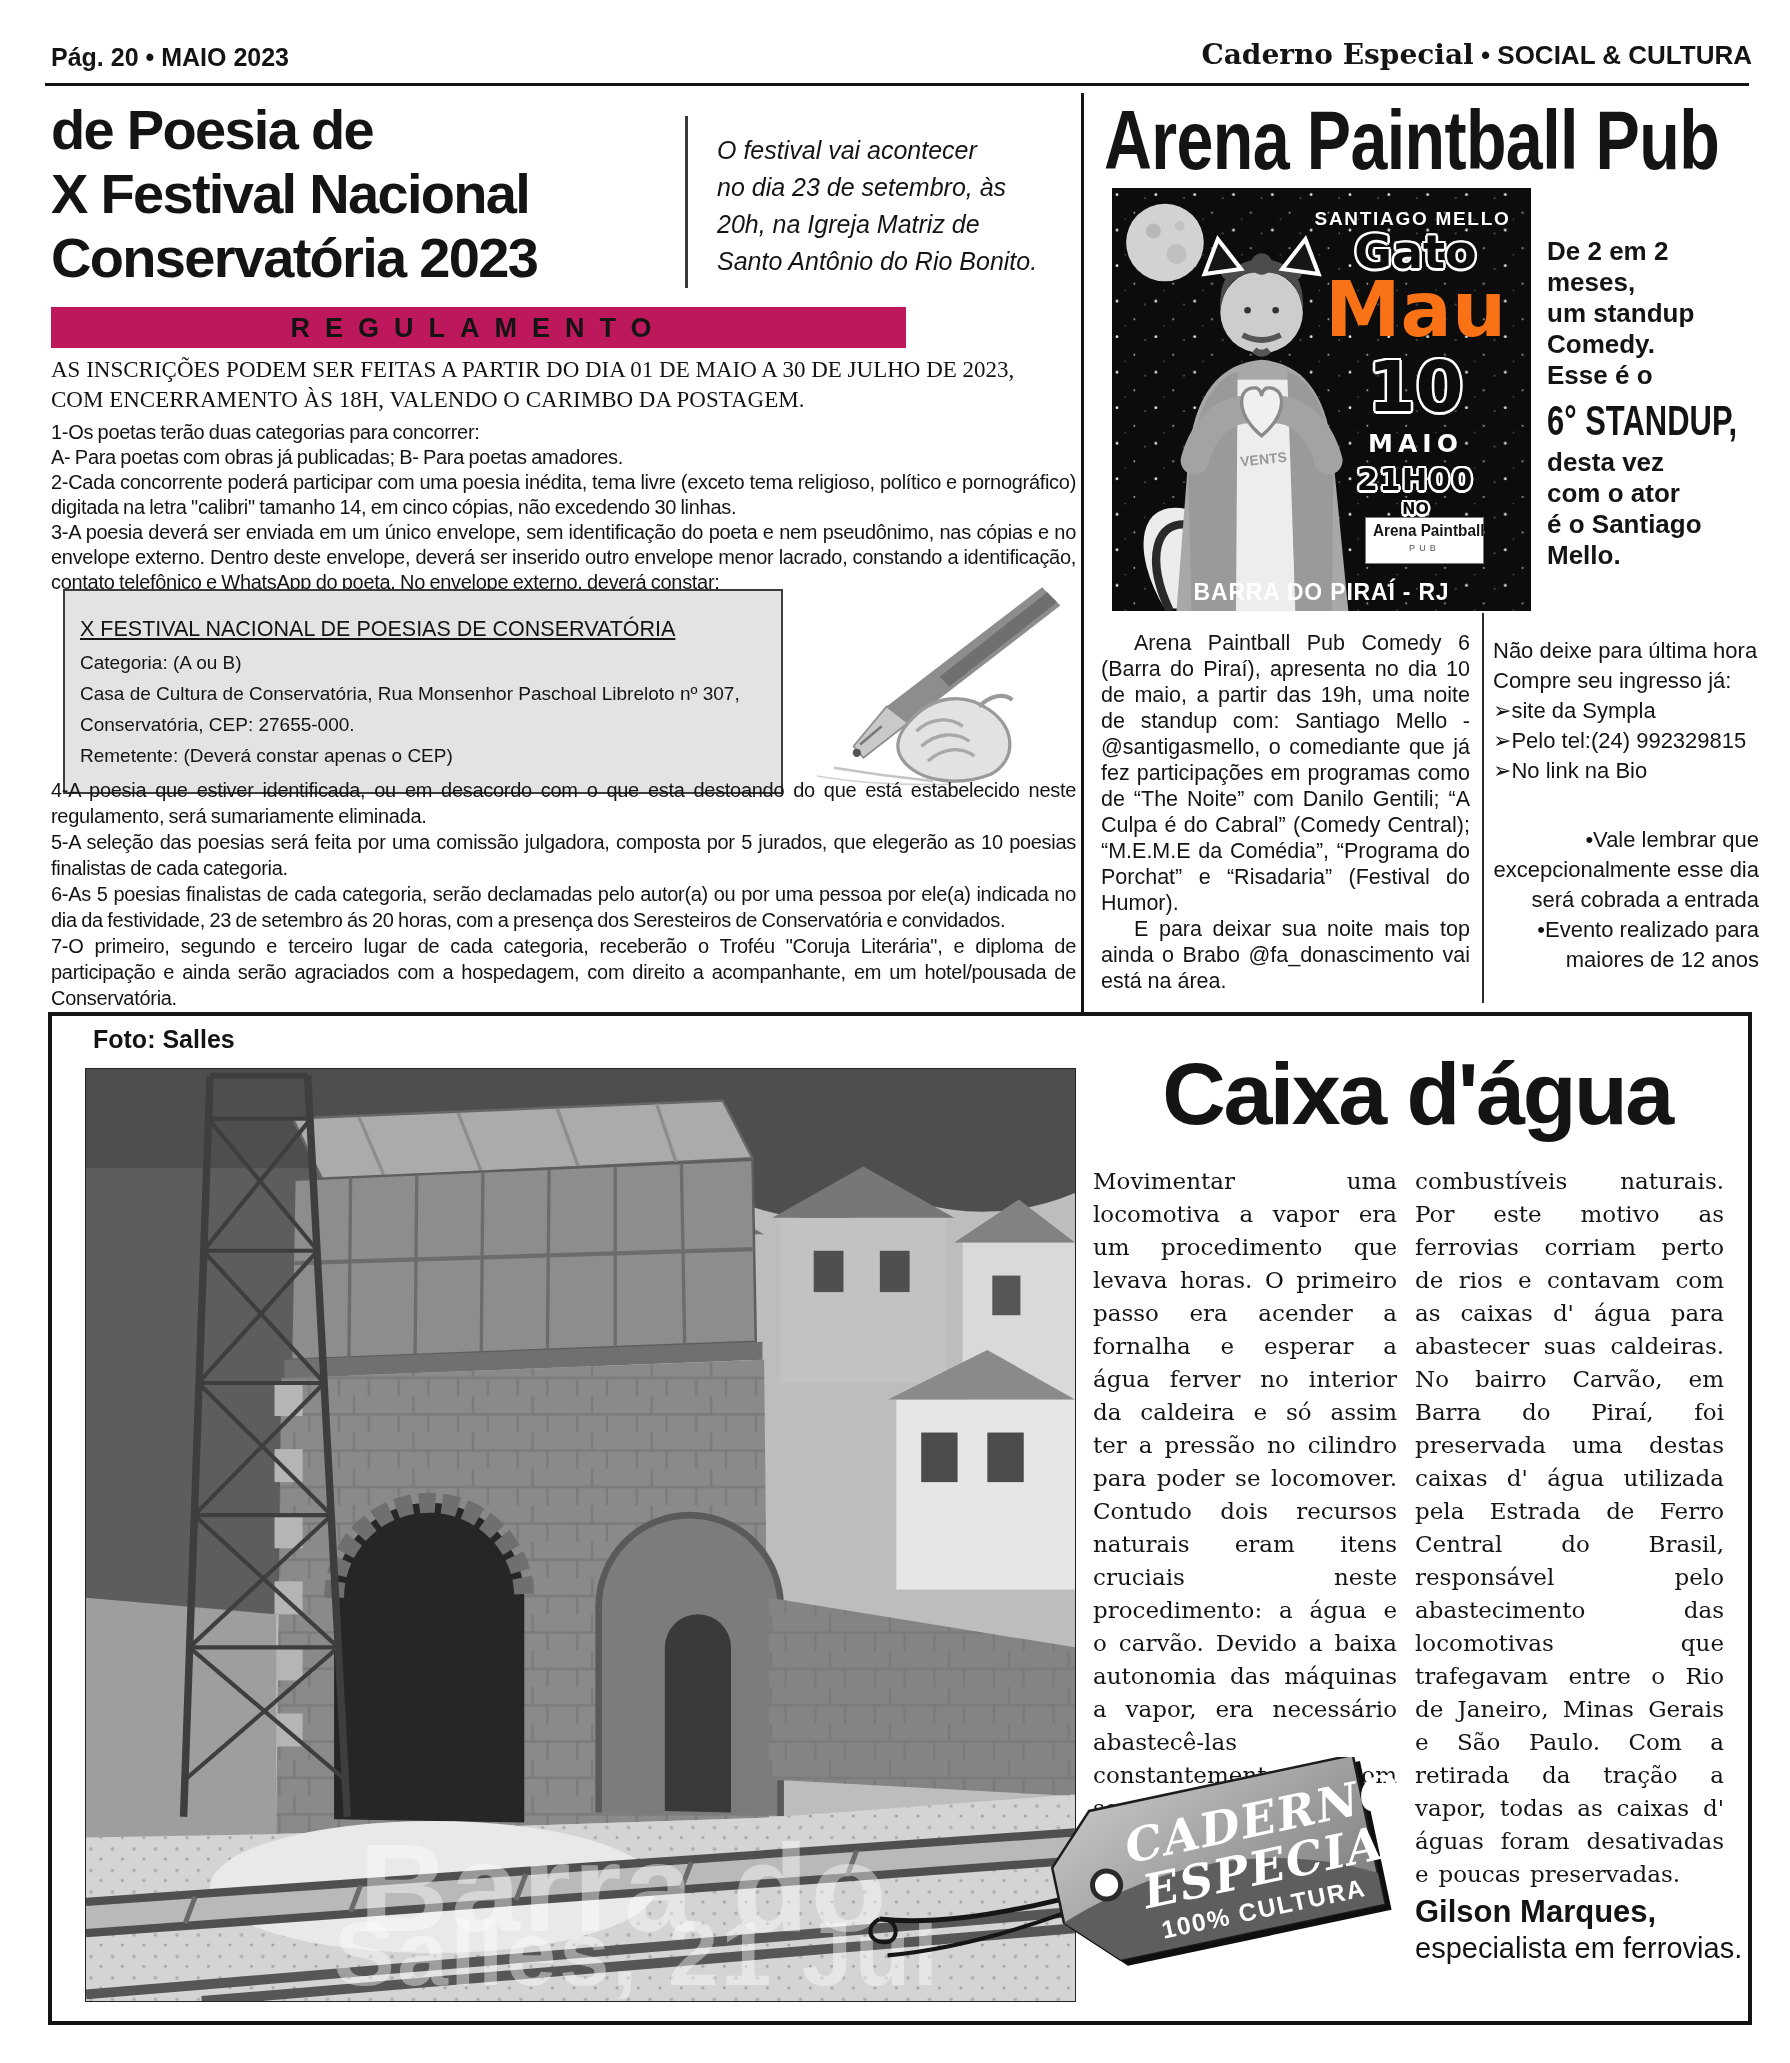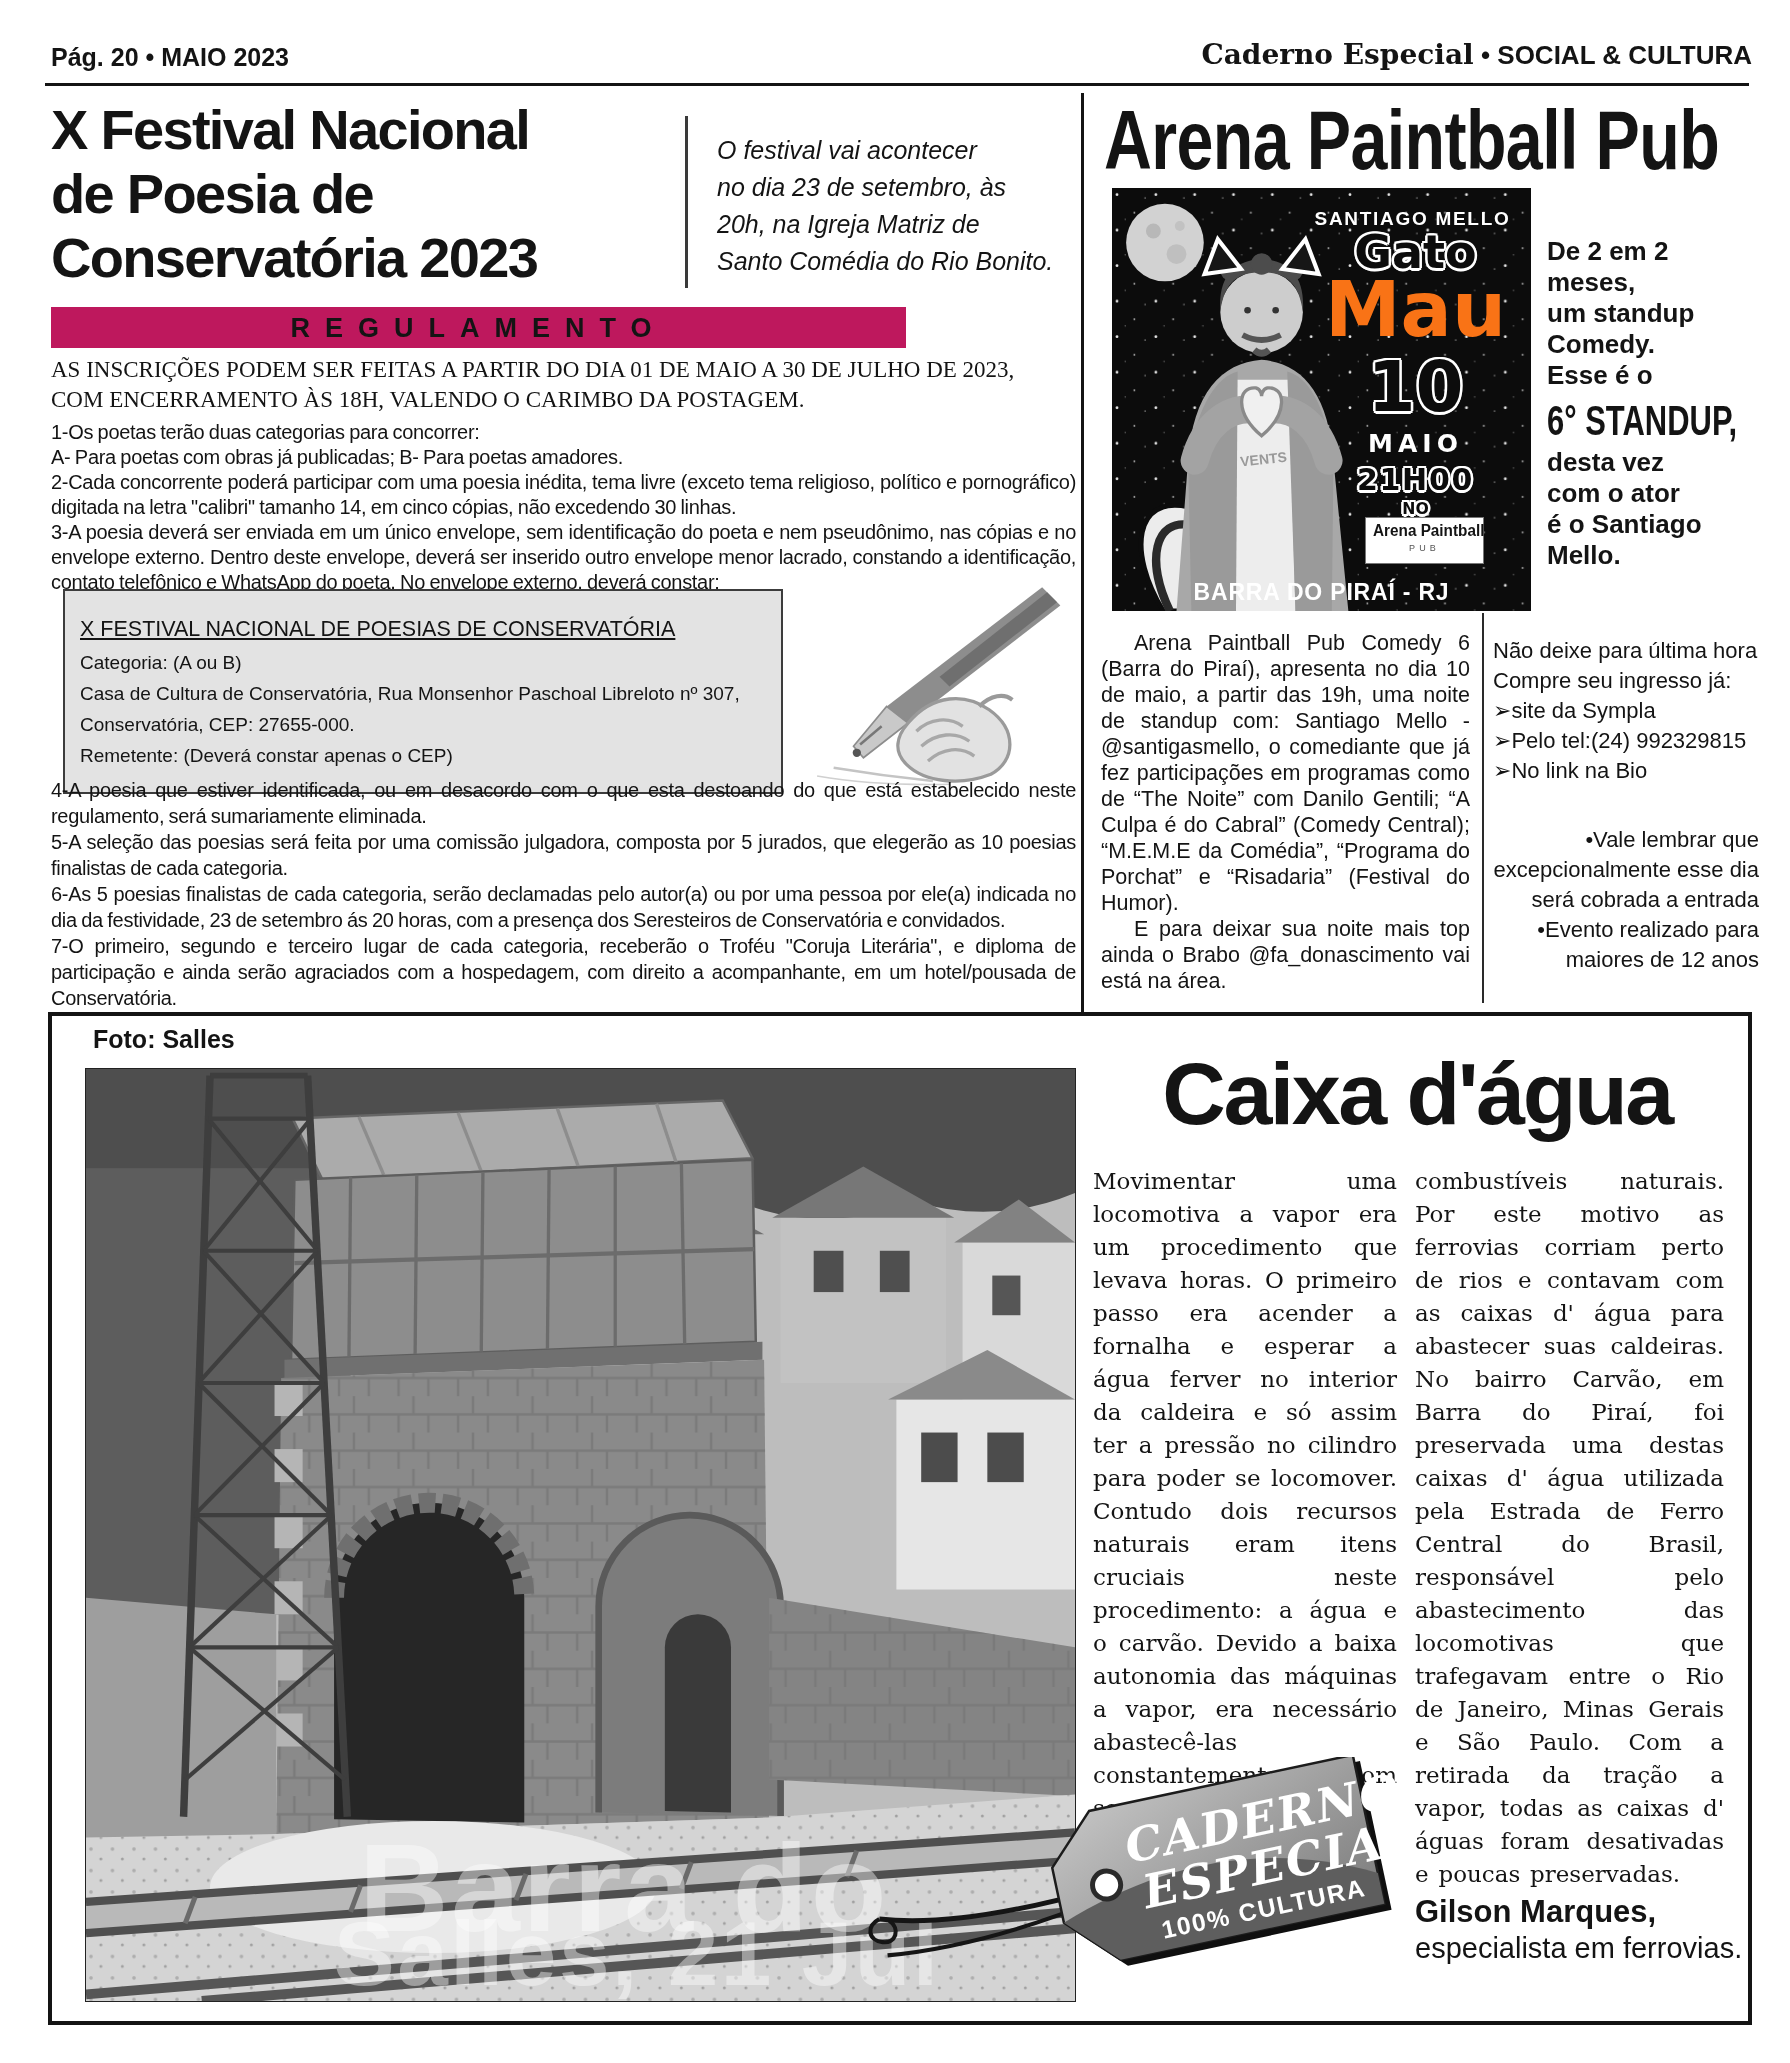--- a/index.html
+++ b/index.html
@@ -84,30 +84,30 @@
 
 <div id="page">
 
   <div class="abs hdr-left">Pág. 20 • MAIO  2023</div>
   <div class="abs hdr-right">
     <span class="hdr-brand">Caderno Especial</span><span> • </span><span>SOCIAL &amp; CULTURA</span>
   </div>
   <div class="abs hdr-rule"></div>
 
   <h1 class="abs fest-title" style="margin:0;">
+    <div>de Poesia de</div>
     <div>X Festival Nacional</div>
-    <div>de Poesia de</div>
     <div>Conservatória 2023</div>
   </h1>
   <div class="abs fest-divider"></div>
   <div class="abs fest-intro">
     <div>O festival vai acontecer</div>
     <div>no dia 23 de setembro, às</div>
     <div>20h, na Igreja Matriz de</div>
-    <div>Santo Comédia do Rio Bonito.</div>
+    <div>Santo Antônio do Rio Bonito.</div>
   </div>
   <div class="abs reg-bar">
     <span>REGULAMENTO</span>
   </div>
   <div class="abs fest-lead">
     <div>AS INSCRIÇÕES PODEM SER FEITAS A PARTIR DO DIA 01 DE MAIO A 30 DE JULHO DE 2023,</div>
     <div>COM ENCERRAMENTO ÀS 18H, VALENDO O CARIMBO DA POSTAGEM.</div>
   </div>
   <div class="abs rules rules-top">
     <p>1-Os poetas terão duas categorias para concorrer:</p>

